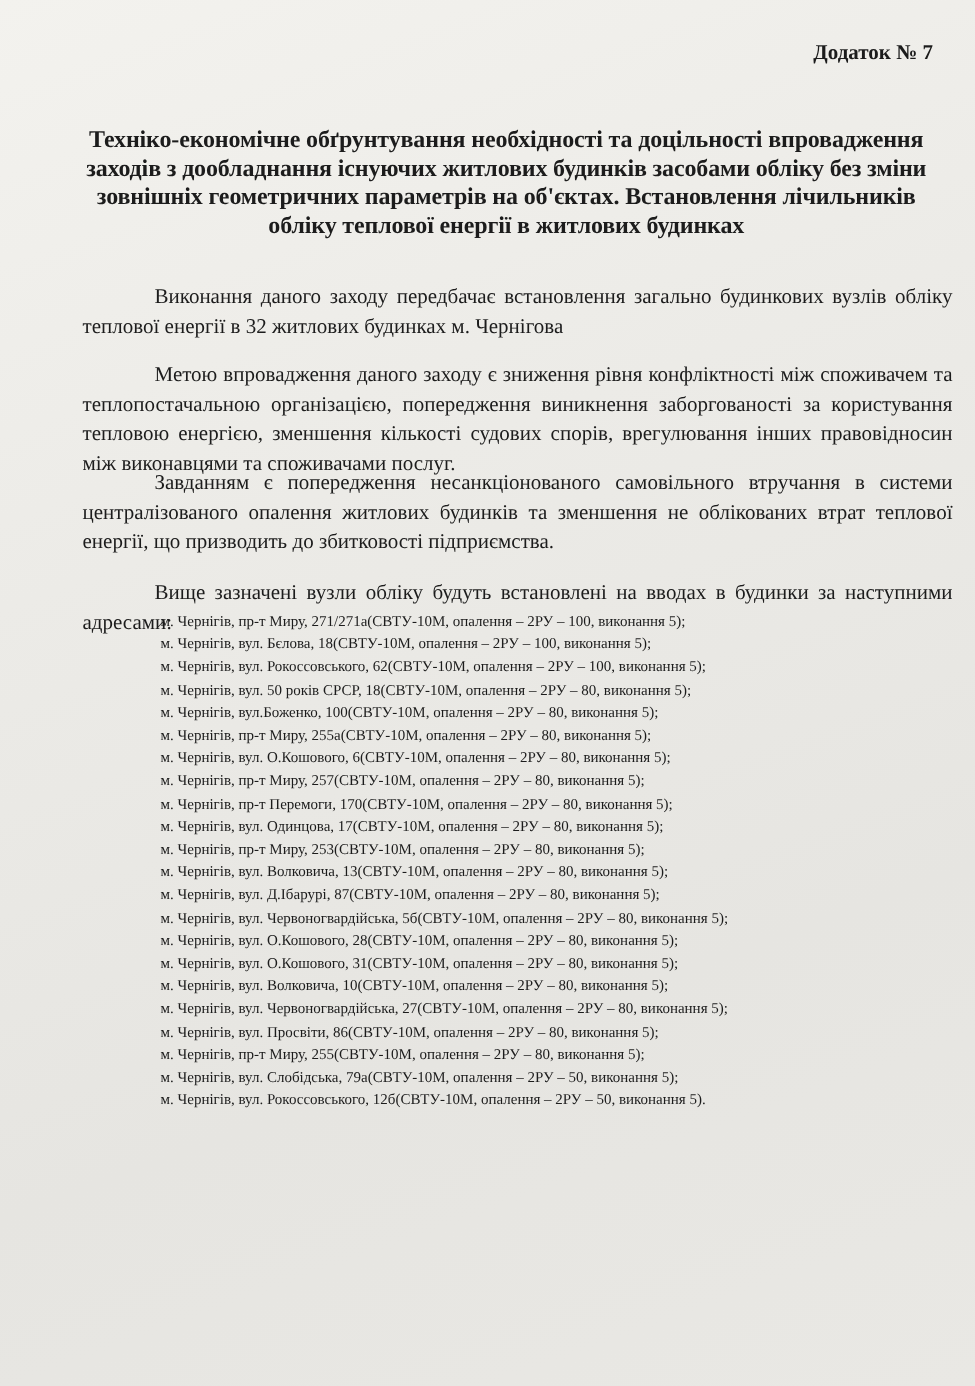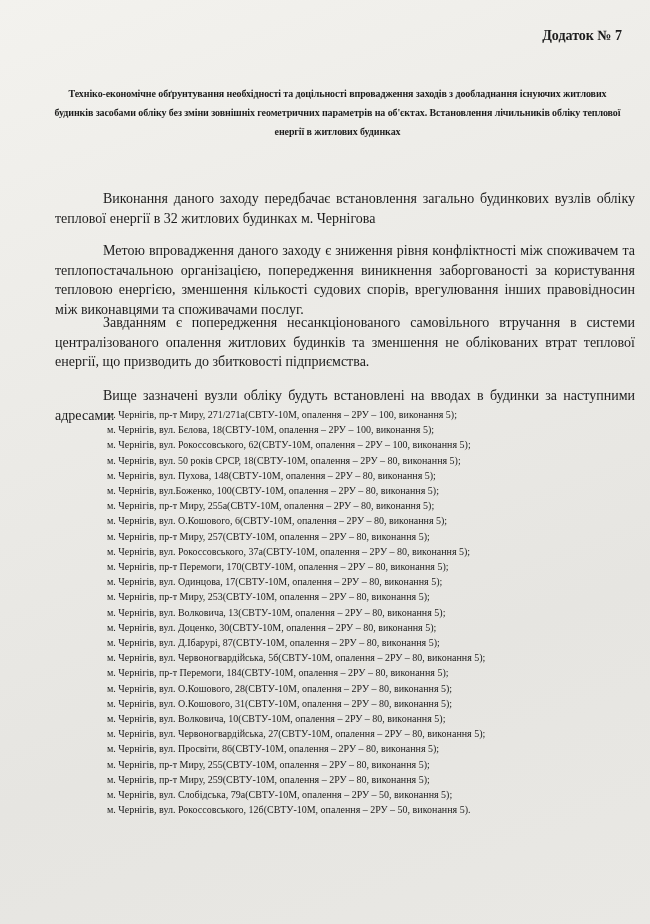--- a/index.html
+++ b/index.html
@@ -10,21 +10,21 @@
       color: #1c1c1c;
       position: relative;
     }
     .page { position: absolute; left: 0; top: 0; width: 650px; height: 924px; }
     .appendix {
       position: absolute; right: 28px; top: 28px;
       font-weight: bold; font-size: 14px;
     }
     .title {
       position: absolute; left: 50px; width: 575px; top: 84px;
-      text-align: center; font-weight: bold; font-size: 10px; line-height: 19px;
+      text-align: center; font-weight: bold; font-size: 16px; line-height: 19px;
       letter-spacing: -0.1px;
     }
     .para {
       position: absolute; left: 55px; width: 580px;
       font-size: 14px; line-height: 19.5px; text-align: justify;
       text-indent: 48px;
     }
     .p1 { top: 189px; }
     .p2 { top: 241px; }
     .p3 { top: 313px; }
@@ -46,37 +46,32 @@
   <div class="para p1">Виконання даного заходу передбачає встановлення загально будинкових вузлів обліку теплової енергії в 32 житлових будинках м. Чернігова</div>
   <div class="para p2">Метою впровадження даного заходу є зниження рівня конфліктності між споживачем та теплопостачальною організацією, попередження виникнення заборгованості за користування тепловою енергією, зменшення кількості судових спорів, врегулювання інших правовідносин між виконавцями та споживачами послуг.</div>
   <div class="para p3">Завданням є попередження несанкціонованого самовільного втручання в системи централізованого опалення житлових будинків та зменшення не облікованих втрат теплової енергії, що призводить до збитковості підприємства.</div>
   <div class="para p4">Вище зазначені вузли обліку будуть встановлені на вводах в будинки за наступними адресами:</div>
 
   <ul class="addr-list" id="addr-list">
       <li>м. Чернігів, пр-т Миру, 271/271а(СВТУ-10М, опалення – 2РУ – 100, виконання 5);</li>
       <li>м. Чернігів, вул. Бєлова, 18(СВТУ-10М, опалення – 2РУ – 100, виконання 5);</li>
       <li>м. Чернігів, вул. Рокоссовського, 62(СВТУ-10М, опалення – 2РУ – 100, виконання 5);</li>
       <li>м. Чернігів, вул. 50 років СРСР, 18(СВТУ-10М, опалення – 2РУ – 80, виконання 5);</li>
-      <li>м. Чернігів,  вул. Пухова, 148(СВТУ-10М, опалення – 2РУ – 80, виконання 5);</li>
       <li>м. Чернігів, вул.Боженко, 100(СВТУ-10М, опалення – 2РУ – 80, виконання 5);</li>
       <li>м. Чернігів, пр-т Миру, 255а(СВТУ-10М, опалення – 2РУ – 80, виконання 5);</li>
       <li>м. Чернігів, вул. О.Кошового, 6(СВТУ-10М, опалення – 2РУ – 80, виконання 5);</li>
       <li>м. Чернігів, пр-т Миру, 257(СВТУ-10М, опалення – 2РУ – 80, виконання 5);</li>
-      <li>м. Чернігів, вул. Рокоссовського, 37а(СВТУ-10М, опалення – 2РУ – 80, виконання 5);</li>
       <li>м. Чернігів, пр-т Перемоги, 170(СВТУ-10М, опалення – 2РУ – 80, виконання 5);</li>
       <li>м. Чернігів, вул. Одинцова, 17(СВТУ-10М, опалення – 2РУ – 80, виконання 5);</li>
       <li>м. Чернігів, пр-т Миру, 253(СВТУ-10М, опалення – 2РУ – 80, виконання 5);</li>
       <li>м. Чернігів, вул. Волковича, 13(СВТУ-10М, опалення – 2РУ – 80, виконання 5);</li>
-      <li>м. Чернігів, вул. Доценко, 30(СВТУ-10М, опалення – 2РУ – 80, виконання 5);</li>
       <li>м. Чернігів, вул. Д.Ібарурі, 87(СВТУ-10М, опалення – 2РУ – 80, виконання 5);</li>
       <li>м. Чернігів, вул. Червоногвардійська, 5б(СВТУ-10М, опалення – 2РУ – 80, виконання 5);</li>
-      <li>м. Чернігів, пр-т Перемоги, 184(СВТУ-10М, опалення – 2РУ – 80, виконання 5);</li>
       <li>м. Чернігів, вул. О.Кошового, 28(СВТУ-10М, опалення – 2РУ – 80, виконання 5);</li>
       <li>м. Чернігів, вул. О.Кошового, 31(СВТУ-10М, опалення – 2РУ – 80, виконання 5);</li>
       <li>м. Чернігів, вул. Волковича, 10(СВТУ-10М, опалення – 2РУ – 80, виконання 5);</li>
       <li>м. Чернігів, вул. Червоногвардійська, 27(СВТУ-10М, опалення – 2РУ – 80, виконання 5);</li>
       <li>м. Чернігів, вул. Просвіти, 86(СВТУ-10М, опалення – 2РУ – 80, виконання 5);</li>
       <li>м. Чернігів, пр-т Миру, 255(СВТУ-10М, опалення – 2РУ – 80, виконання 5);</li>
-      <li>м. Чернігів, пр-т Миру, 259(СВТУ-10М, опалення – 2РУ – 80, виконання 5);</li>
       <li>м. Чернігів, вул. Слобідська, 79а(СВТУ-10М, опалення – 2РУ – 50, виконання 5);</li>
       <li>м. Чернігів, вул. Рокоссовського, 12б(СВТУ-10М, опалення – 2РУ – 50, виконання 5).</li>
     </ul>
 </div>
 
 </body></html>

